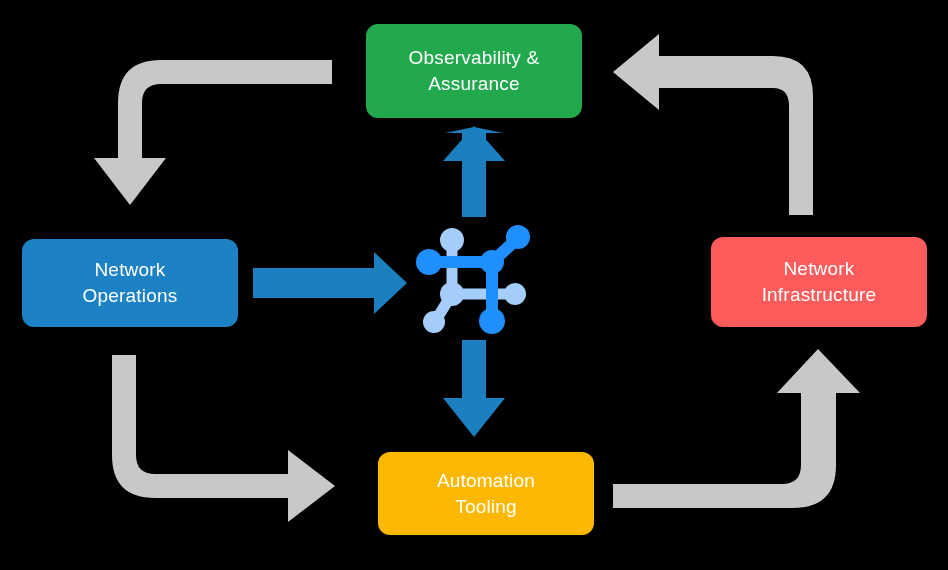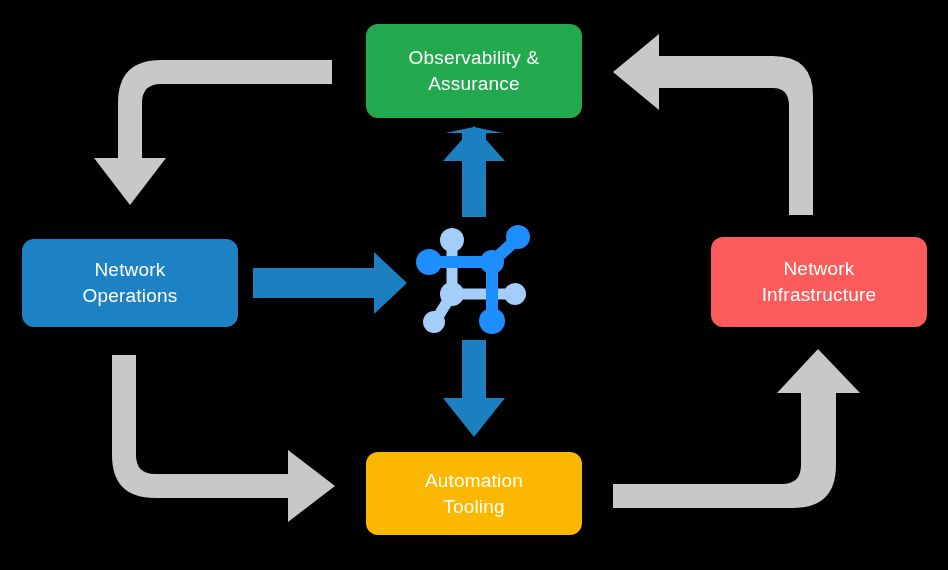--- a/index.html
+++ b/index.html
@@ -34,21 +34,21 @@
   #box-observability {
     left: 366px;  top: 24px;   width: 216px; height: 94px;
   }
   #box-operations {
     left: 22px;   top: 239px;  width: 216px; height: 88px;
   }
   #box-infrastructure {
     left: 711px;  top: 237px;  width: 216px; height: 90px;
   }
   #box-automation {
-    left: 366px;  top: 452px;  width: 216px; height: 83px;
+    left: 378px;  top: 452px;  width: 216px; height: 83px;
   }
   .flow-layer {
     position: absolute;
     left: 0; top: 0;
     width: 948px; height: 570px;
   }
   .icon-layer {
     position: absolute;
     left: 414px; top: 216px;
     width: 124px; height: 124px;

